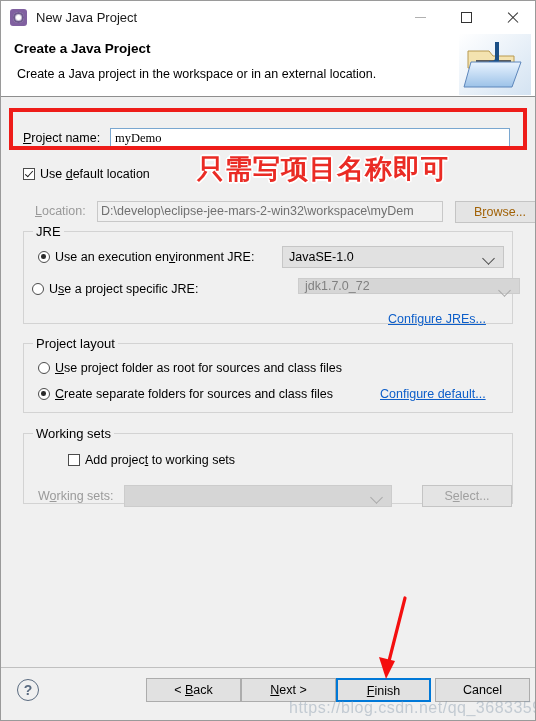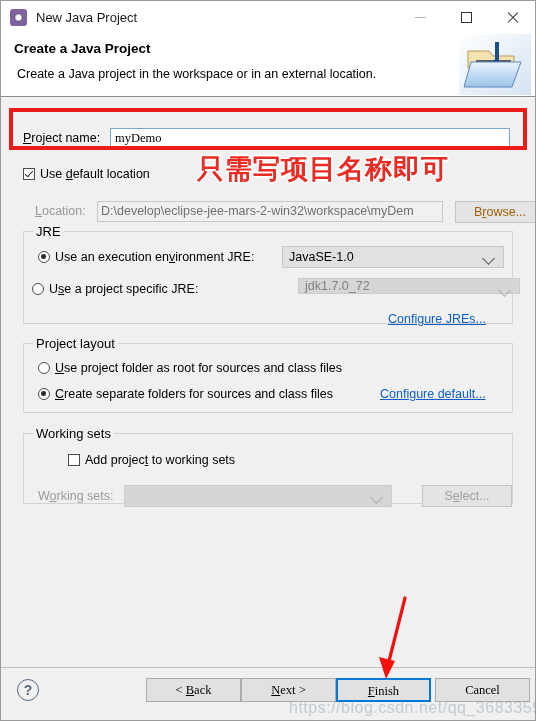--- a/index.html
+++ b/index.html
@@ -383,21 +383,21 @@
     box-sizing: border-box;
   }
   .dlg-button {
     position: absolute;
     top: 10px;
     width: 95px;
     height: 24px;
     box-sizing: border-box;
     border: 1px solid #acacac;
     background: #e1e1e1;
-    font-family: Liberation Serif, serif;
+    font-family: Liberation Sans, sans-serif;
     font-size: 12.5px;
     color: #000000;
     text-align: center;
     line-height: 22px;
   }
   #btn-back   { left: 145px; }
   #btn-next   { left: 240px; }
   #btn-finish { left: 335px; border: 2px solid #0078d7; background: #e1e1e1; }
   #btn-cancel { left: 434px; }
 

